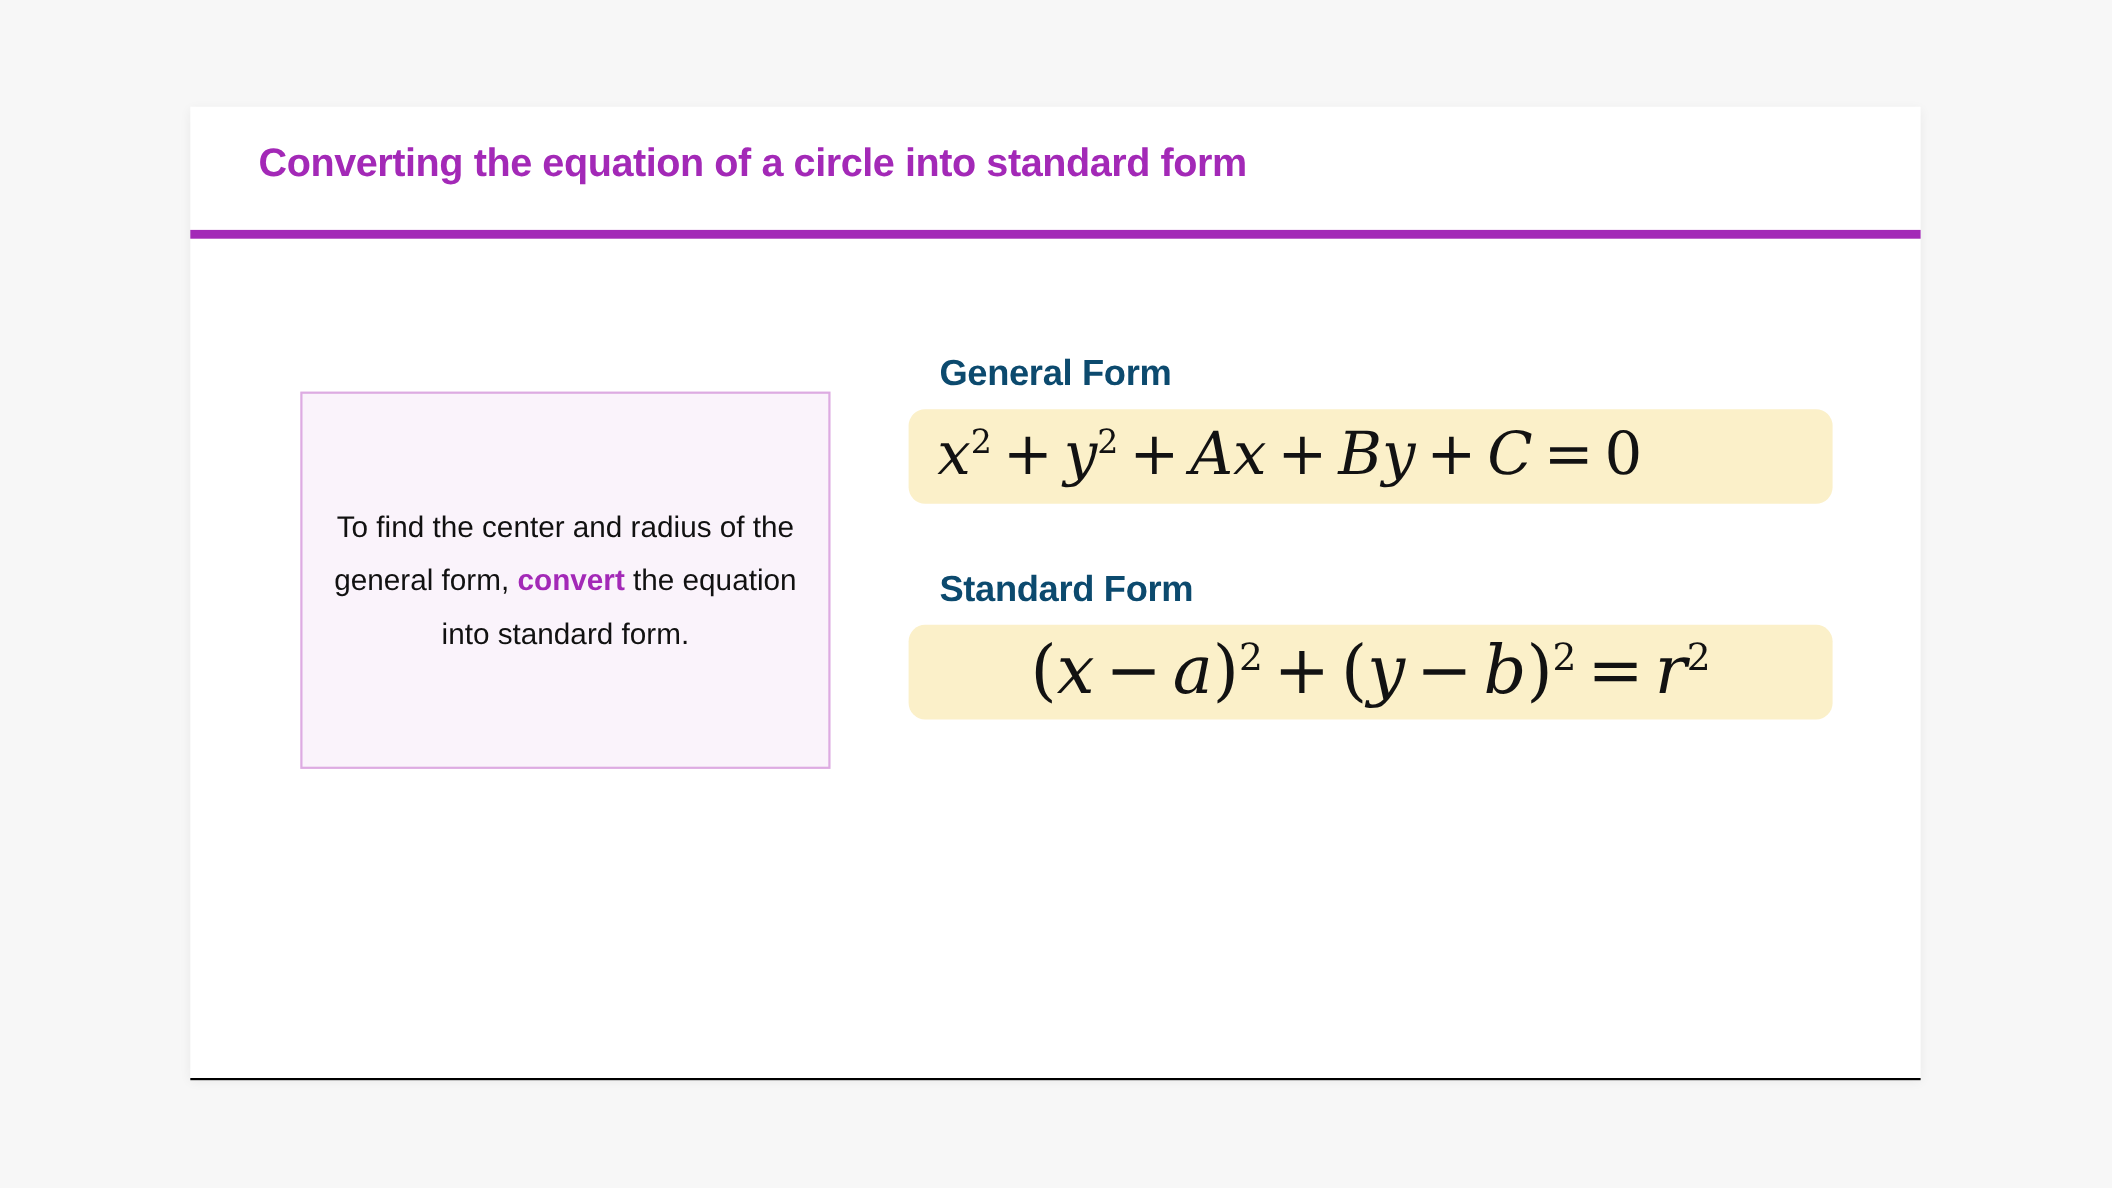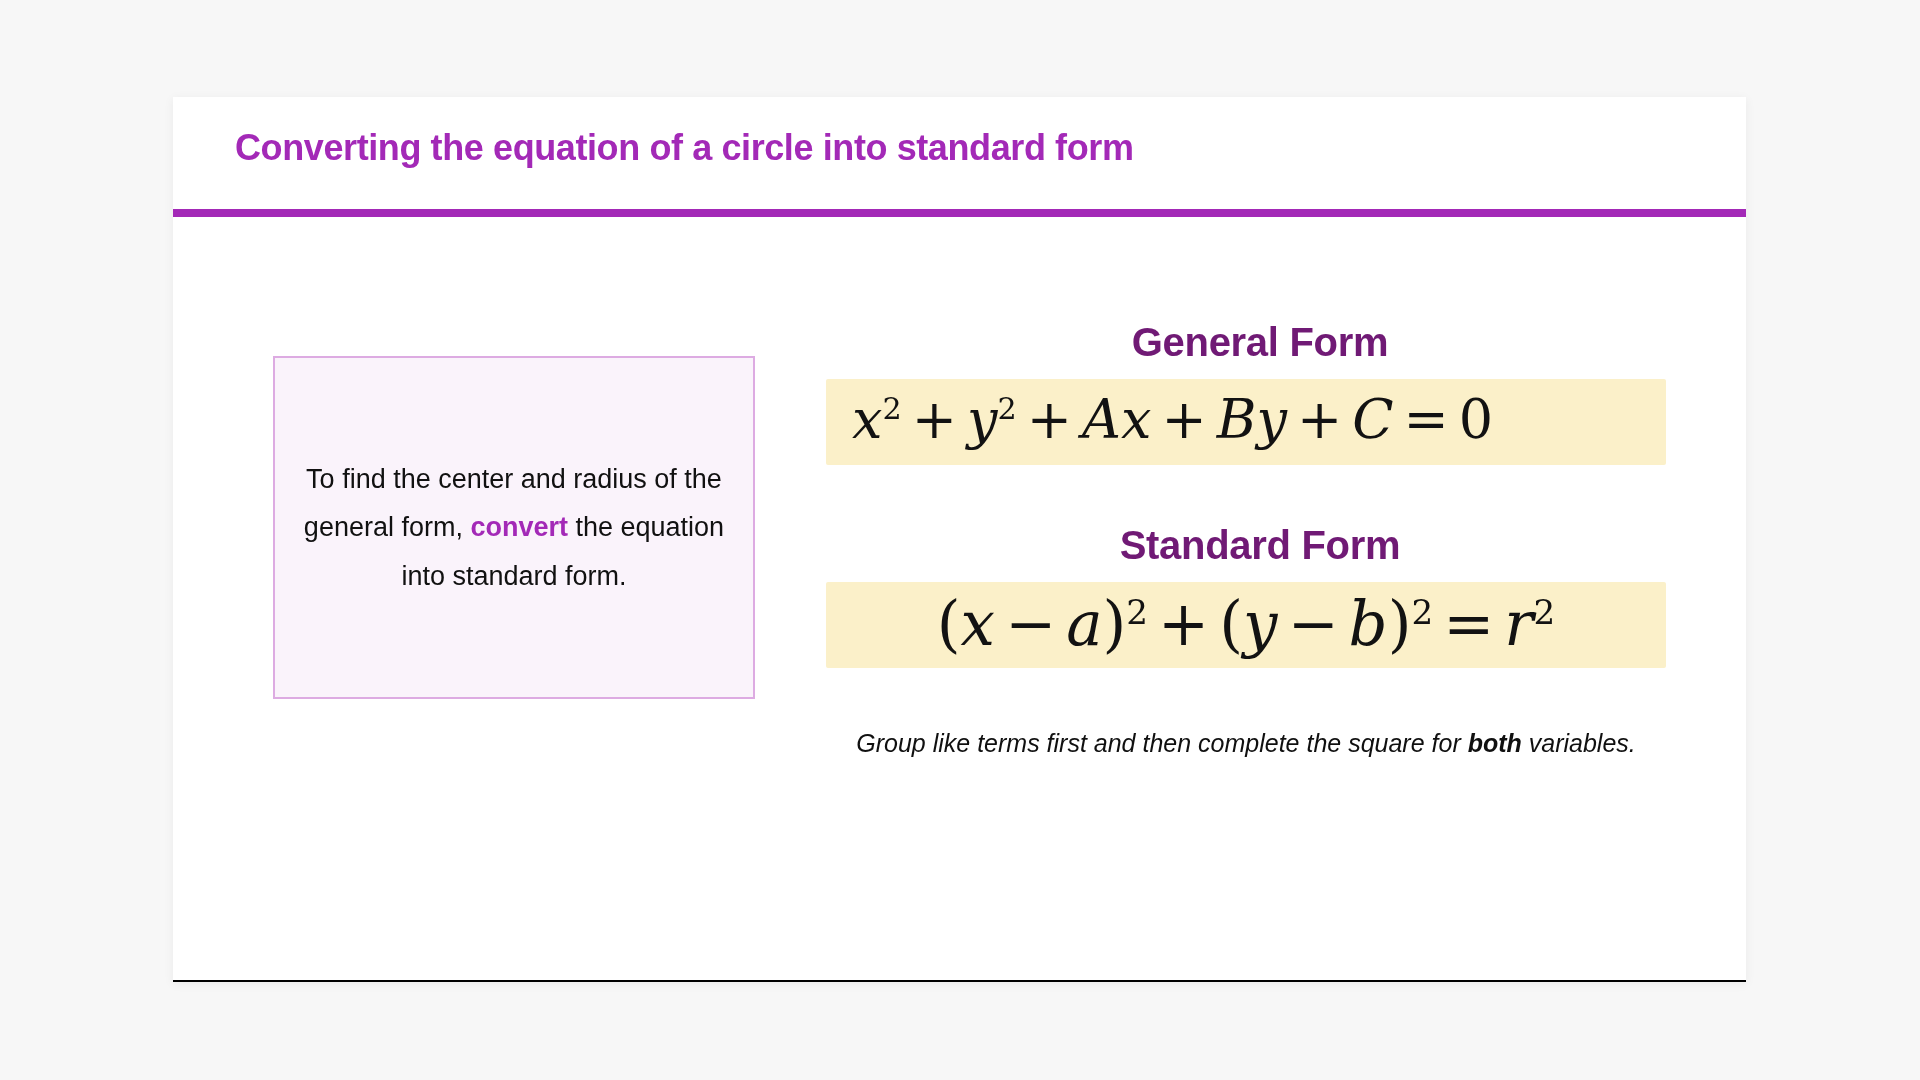--- a/index.html
+++ b/index.html
@@ -74,31 +74,30 @@
 
   
   .right-col {
     position: absolute;
     left: 653px;
     top: 223px;
     width: 840px;
   }
 
   .form-heading {
-    font-size: 40px;
+    font-size: 33px;
     font-weight: bold;
-    color: #701a75;
+    color: #0c4a6e;
     letter-spacing: -0.3px;
     margin: 0 0 14px 28px;
-    text-align: center;
   }
 
   .eq-box {
     background: #fbf0c9;
-    border-radius: 2px;
+    border-radius: 15px;
     padding: 14px 26px 18px 26px;
     display: flex;
     align-items: center;
     box-sizing: border-box;
   }
   .eq-box.general { width: 840px; height: 86px; }
   .eq-box.standard { width: 840px; height: 86px; }
 
   .gap-between { height: 58px; }
 
@@ -157,18 +156,15 @@
     </div>
 
     <div class="gap-between"></div>
 
     <div class="form-heading">Standard Form</div>
 
     <div class="eq-box standard eq-standard">
       <div class="math" style="margin:0 auto;"><span class="paren">(</span><span class="it">x</span><span class="op">−</span><span class="it">a</span><span class="paren">)</span><sup>2</sup><span class="op">+</span><span class="paren">(</span><span class="it">y</span><span class="op">−</span><span class="it">b</span><span class="paren">)</span><sup>2</sup><span class="op">=</span><span class="it">r</span><sup>2</sup></div>
     </div>
 
-    <div class="footnote">
-      <span>Group like terms first and then complete the square for </span><b>both</b><span> variables.</span>
-    </div>
 
   </div>
 </div>
 
 </body></html>

